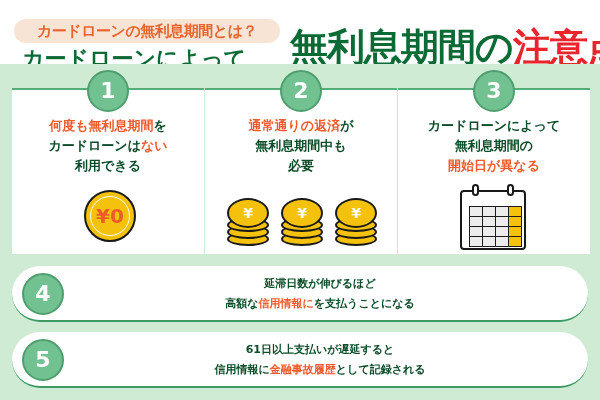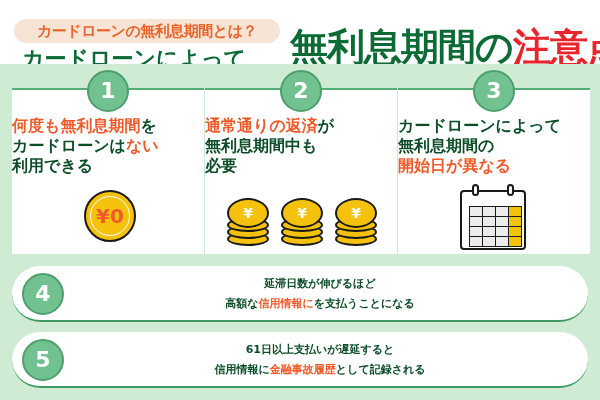--- a/index.html
+++ b/index.html
@@ -16,21 +16,21 @@
                 color: #0c6b35; white-space: nowrap; letter-spacing: -1px; }
   .main-title .hl { color: #e8252c; }
 
   .panel { position: absolute; left: 0; top: 64px; width: 600px; height: 336px; background: #cfebd3; }
 
   .card { position: absolute; top: 24px; width: 192px; height: 166px; background: #fff;
           border-top: 2px solid #54ad76; }
   .card .num { position: absolute; left: 50%; top: -20px; width: 42px; height: 42px; margin-left: -21px;
                border-radius: 50%; background: #72c191; border: 2px solid #4e9f6d; color: #fff;
                font-weight: bold; font-size: 22px; line-height: 38px; text-align: center; }
-  .card .txt { position: absolute; left: 0; right: 0; top: 26px; text-align: left; font-size: 16px;
+  .card .txt { position: absolute; left: 0; right: 0; top: 26px; text-align: center; font-size: 13px;
                font-weight: bold; color: #0c4d28; line-height: 20px; }
   .hl-o { color: #ee5a2a; }
 
   .coin { position: absolute; left: 72px; top: 100px; width: 52px; height: 52px; border-radius: 50%;
           background: #f4c20d; border: 2px solid #1a1a1a; }
   .coin::after { content: ""; position: absolute; left: 4px; top: 4px; right: 4px; bottom: 4px;
                  border-radius: 50%; border: 1.5px solid #fff; }
   .coin span { position: absolute; left: 0; right: 0; top: 12px; text-align: center; color: #ee5a2a;
                font-weight: bold; font-size: 20px; line-height: 24px; }
 

